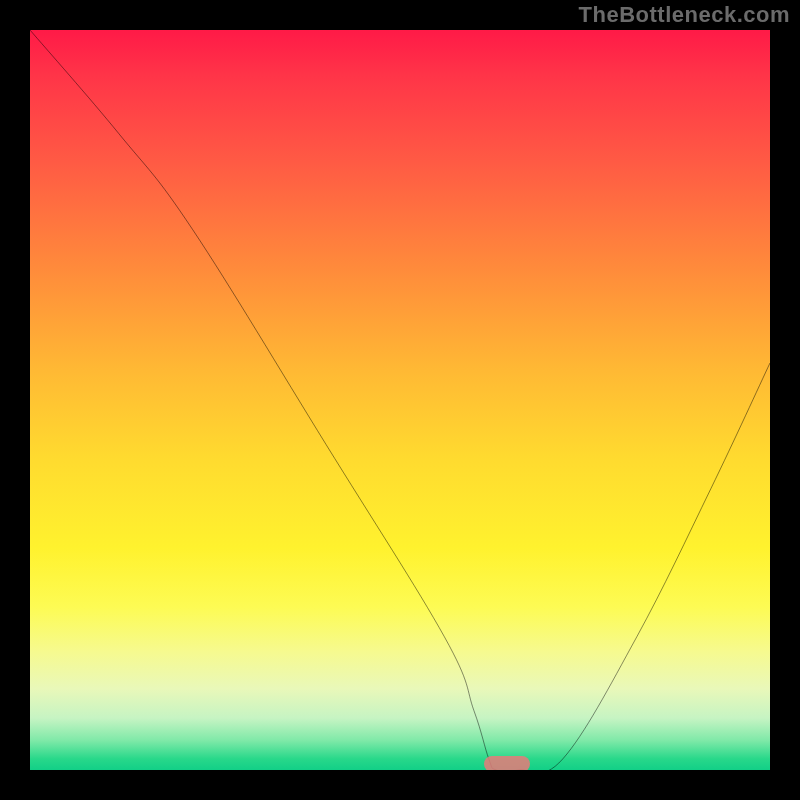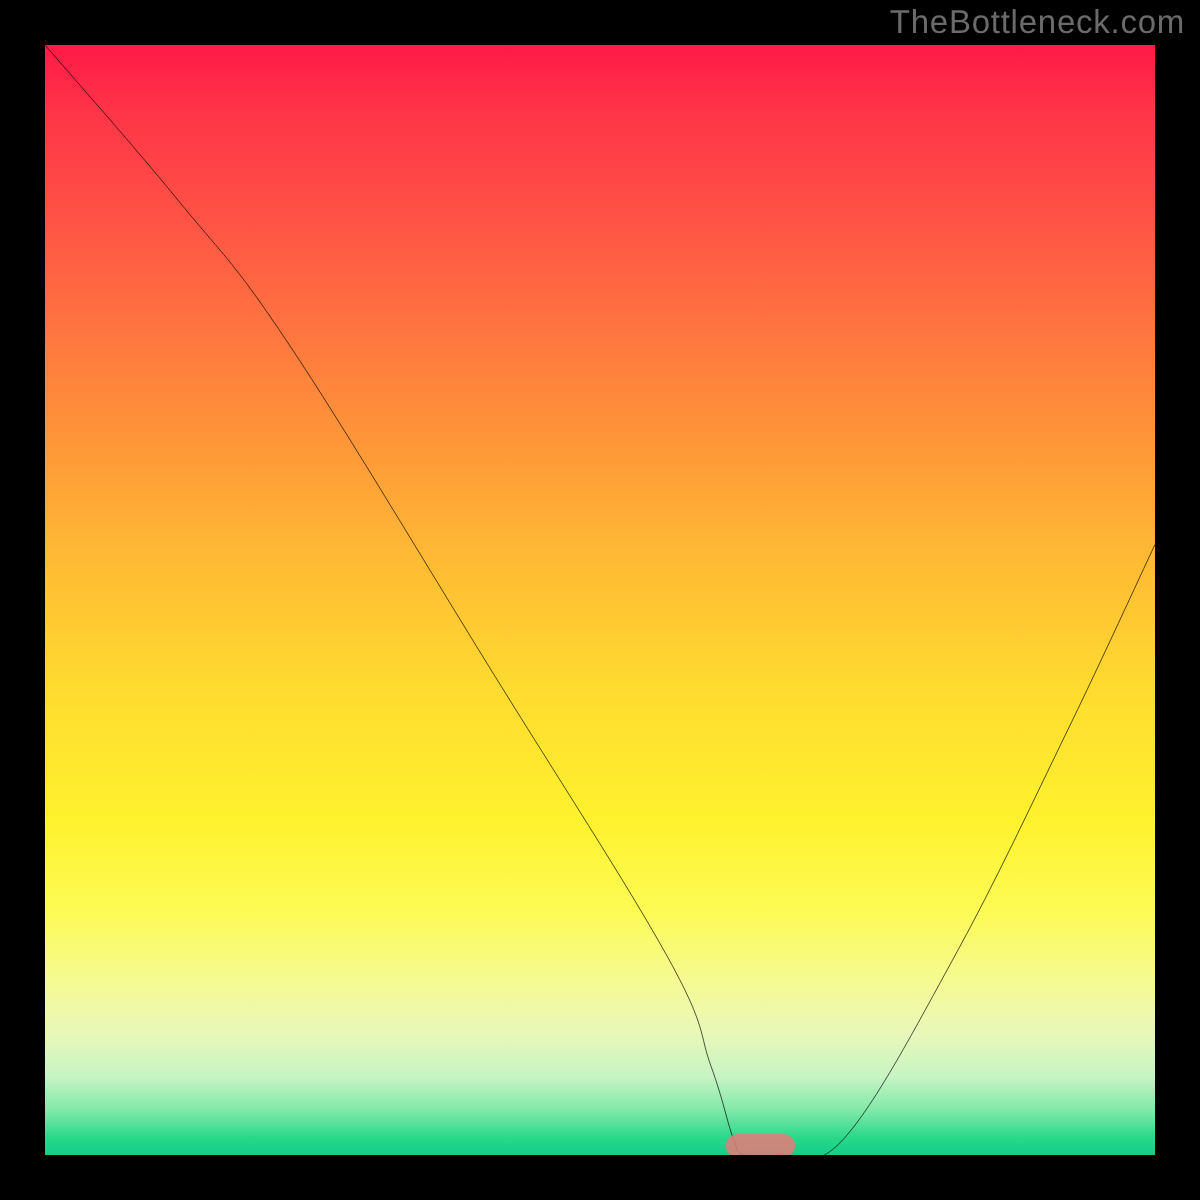--- a/index.html
+++ b/index.html
@@ -16,21 +16,21 @@
     width: 800px;
     height: 800px;
     background: #000;
   }
   .watermark {
     position: absolute;
     top: 2px;
     right: 10px;
     color: #6b6b6b;
     font-size: 22px;
-    font-weight: 400;
+    font-weight: 700;
     letter-spacing: 0.5px;
     z-index: 10;
     margin-left: 13px;
   }
   .plot-area {
     position: absolute;
     left: 30px;
     top: 30px;
     width: 740px;
     height: 740px;

